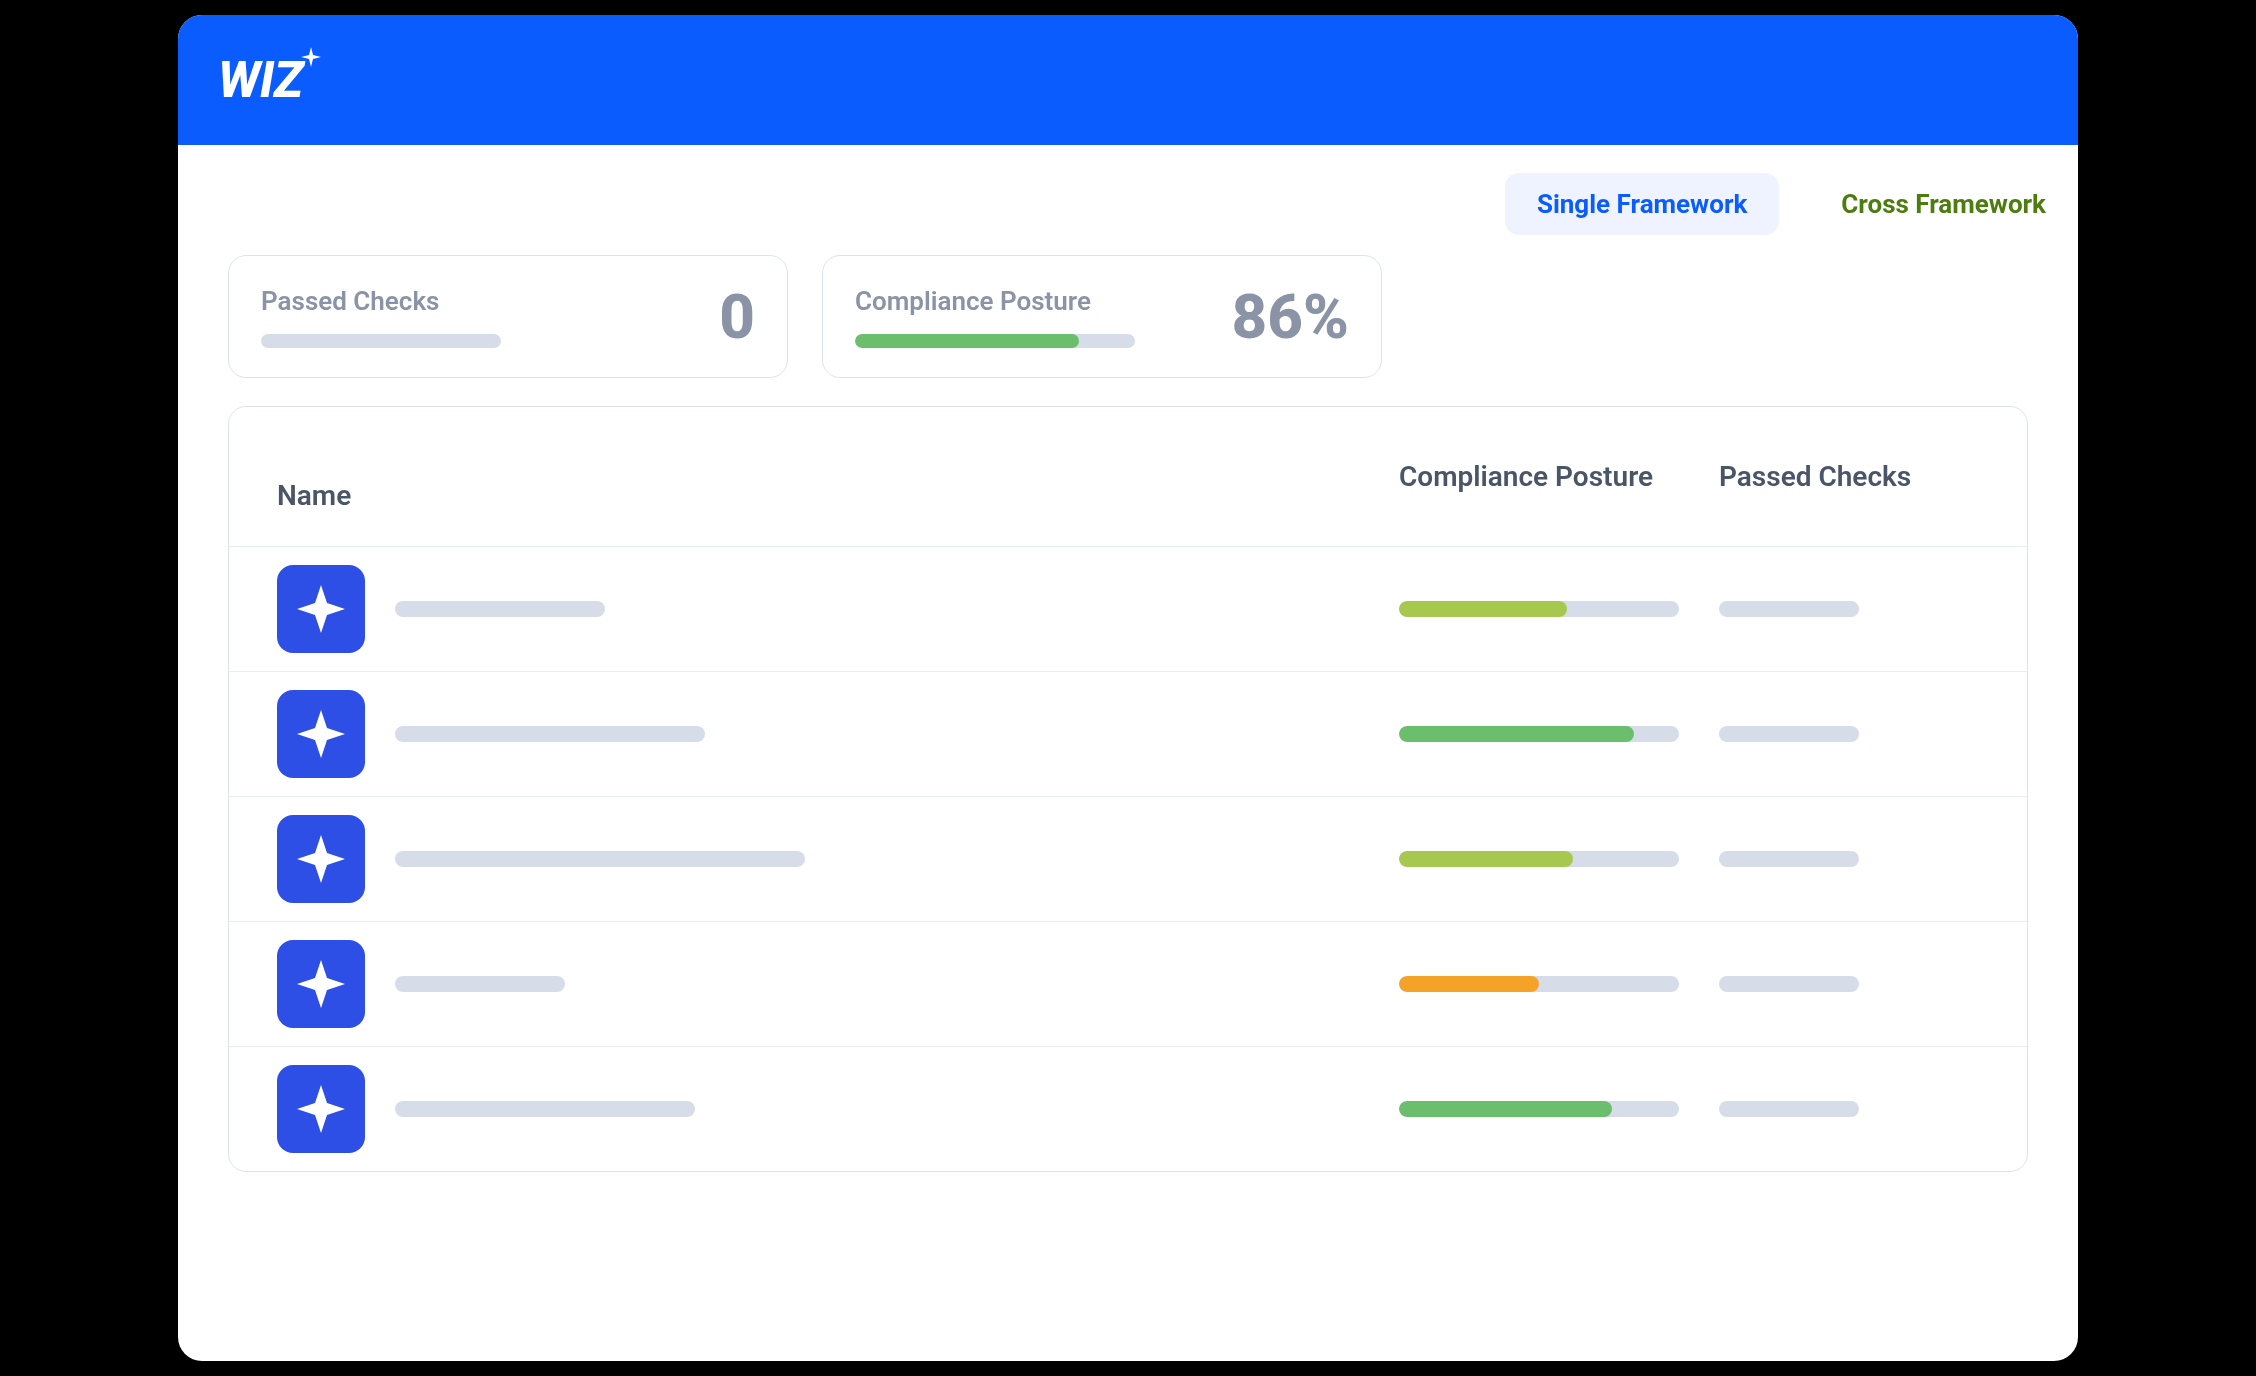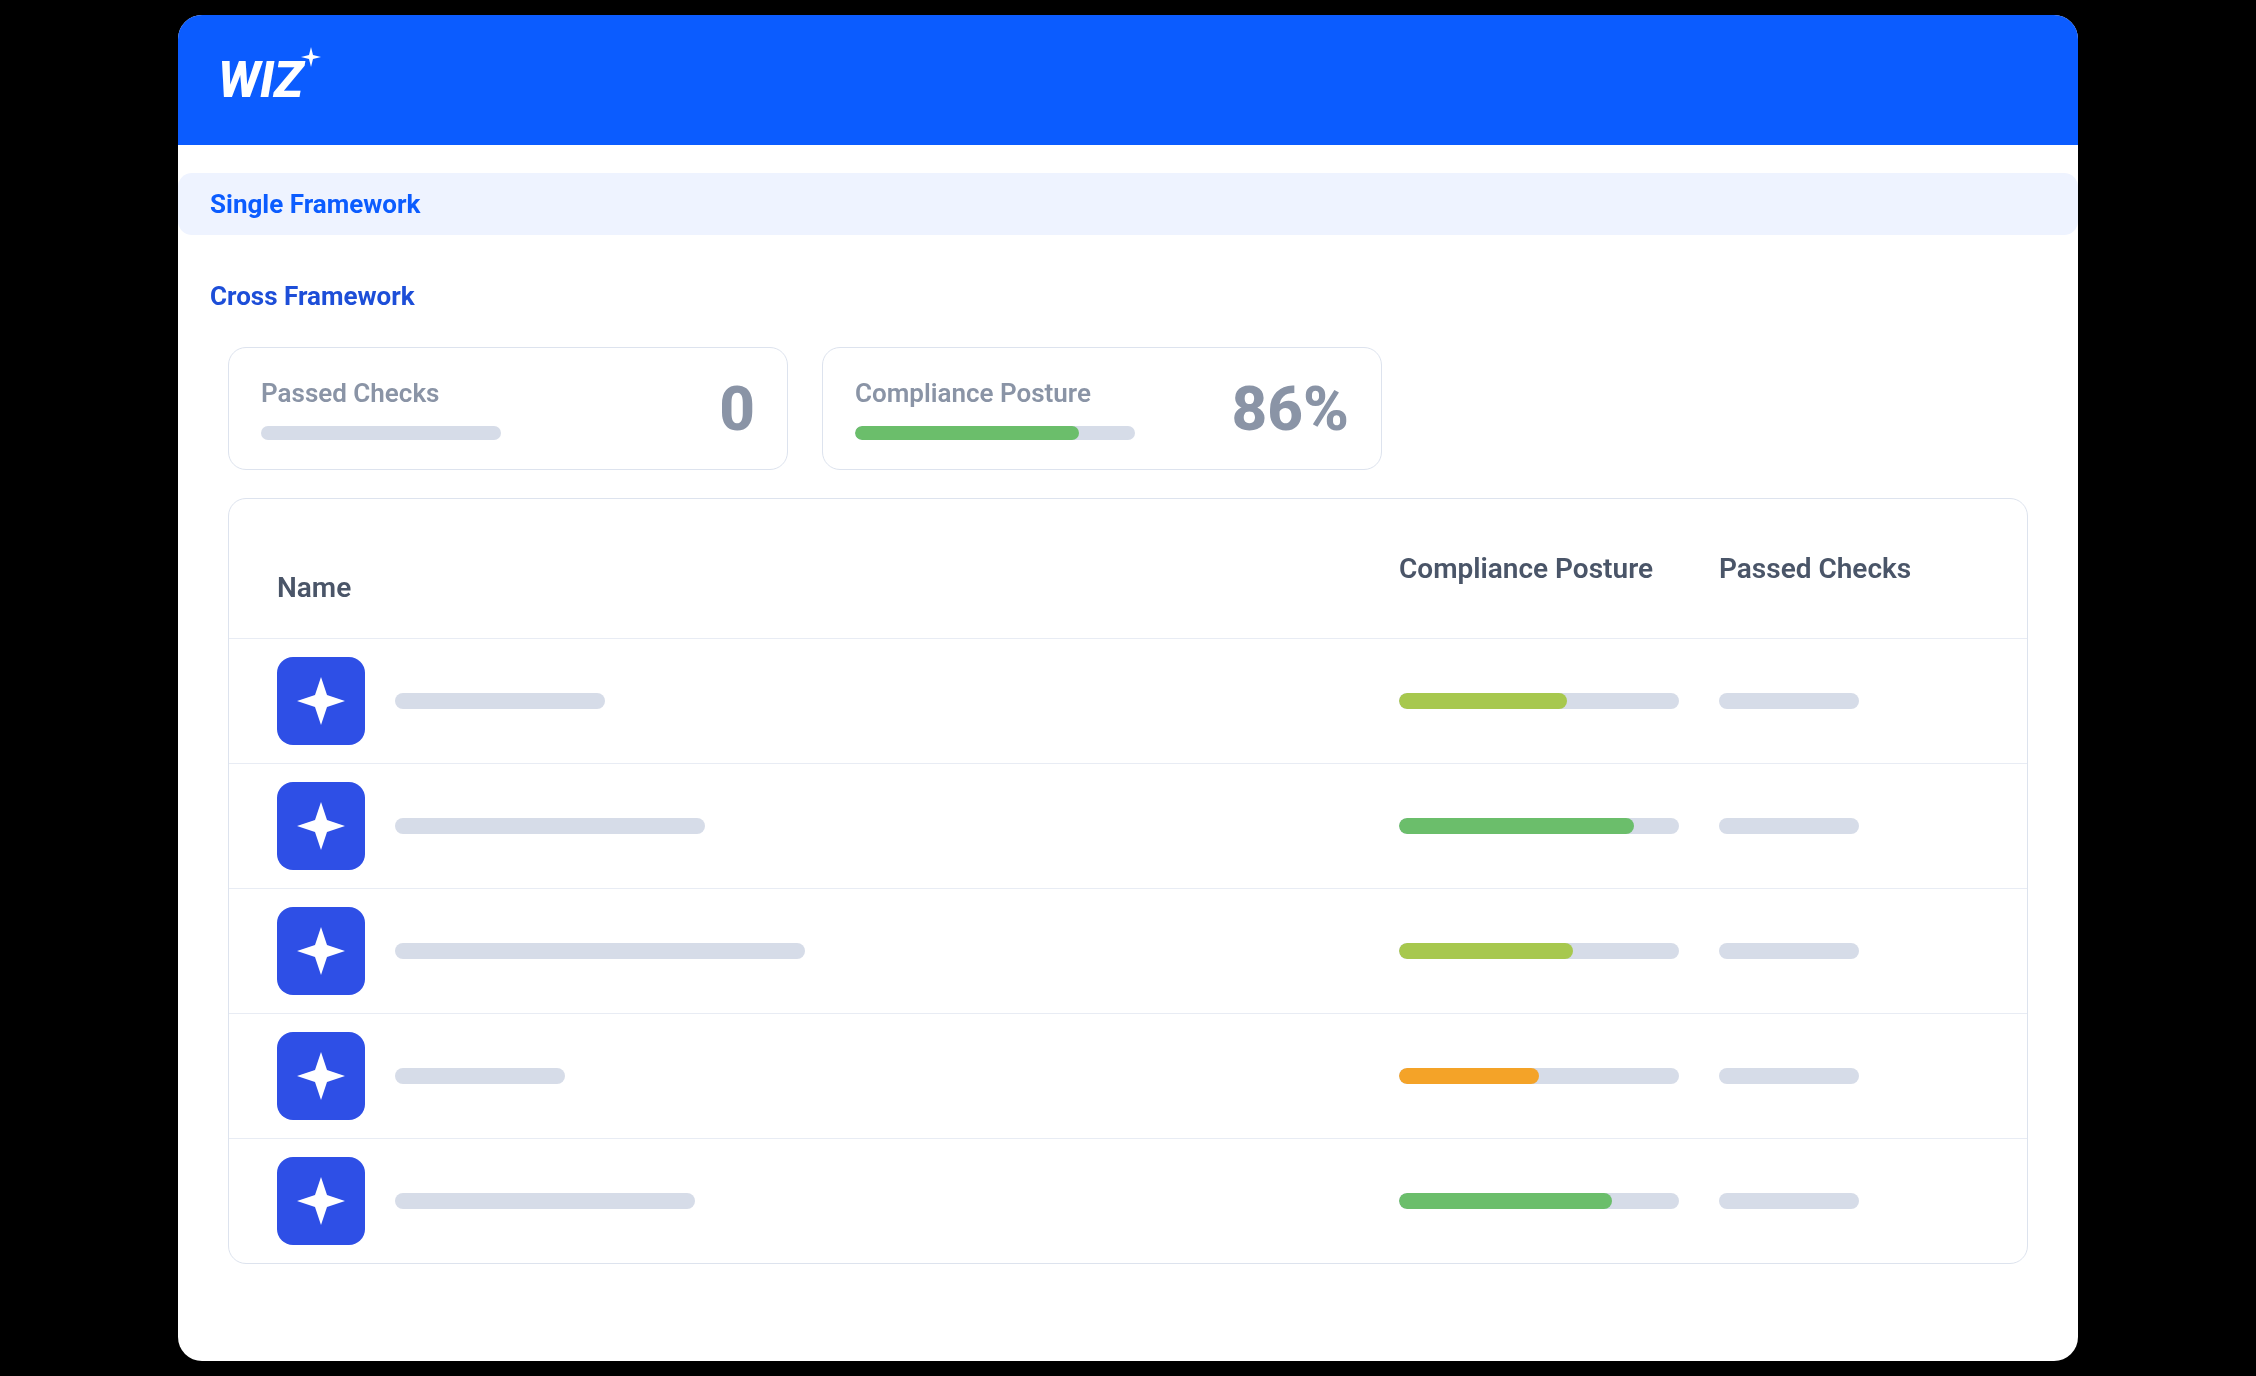--- a/index.html
+++ b/index.html
@@ -42,36 +42,35 @@
     .sparkle {
       margin-top: -4px;
       margin-left: -4px;
     }
     .tabs-row {
       display: flex;
       justify-content: flex-end;
       gap: 30px;
       padding-top: 28px;
       padding-bottom: 20px;
-      flex-direction: column;
     }
     .tab {
       padding: 16px 32px;
       font-size: 26px;
       font-weight: 700;
       border-radius: 14px;
       cursor: pointer;
     }
     .tab.active {
       background: #EEF3FF;
       color: #0B5CFF;
     }
     .tab.inactive {
       background: transparent;
-      color: #1d4ed8;
+      color: #4d7c0f;
     }
     .title-row {
       display: flex;
       align-items: center;
       gap: 30px;
       padding: 10px 50px 30px 50px;
     }
     .page-title {
       font-size: 42px;
       font-weight: 800;

